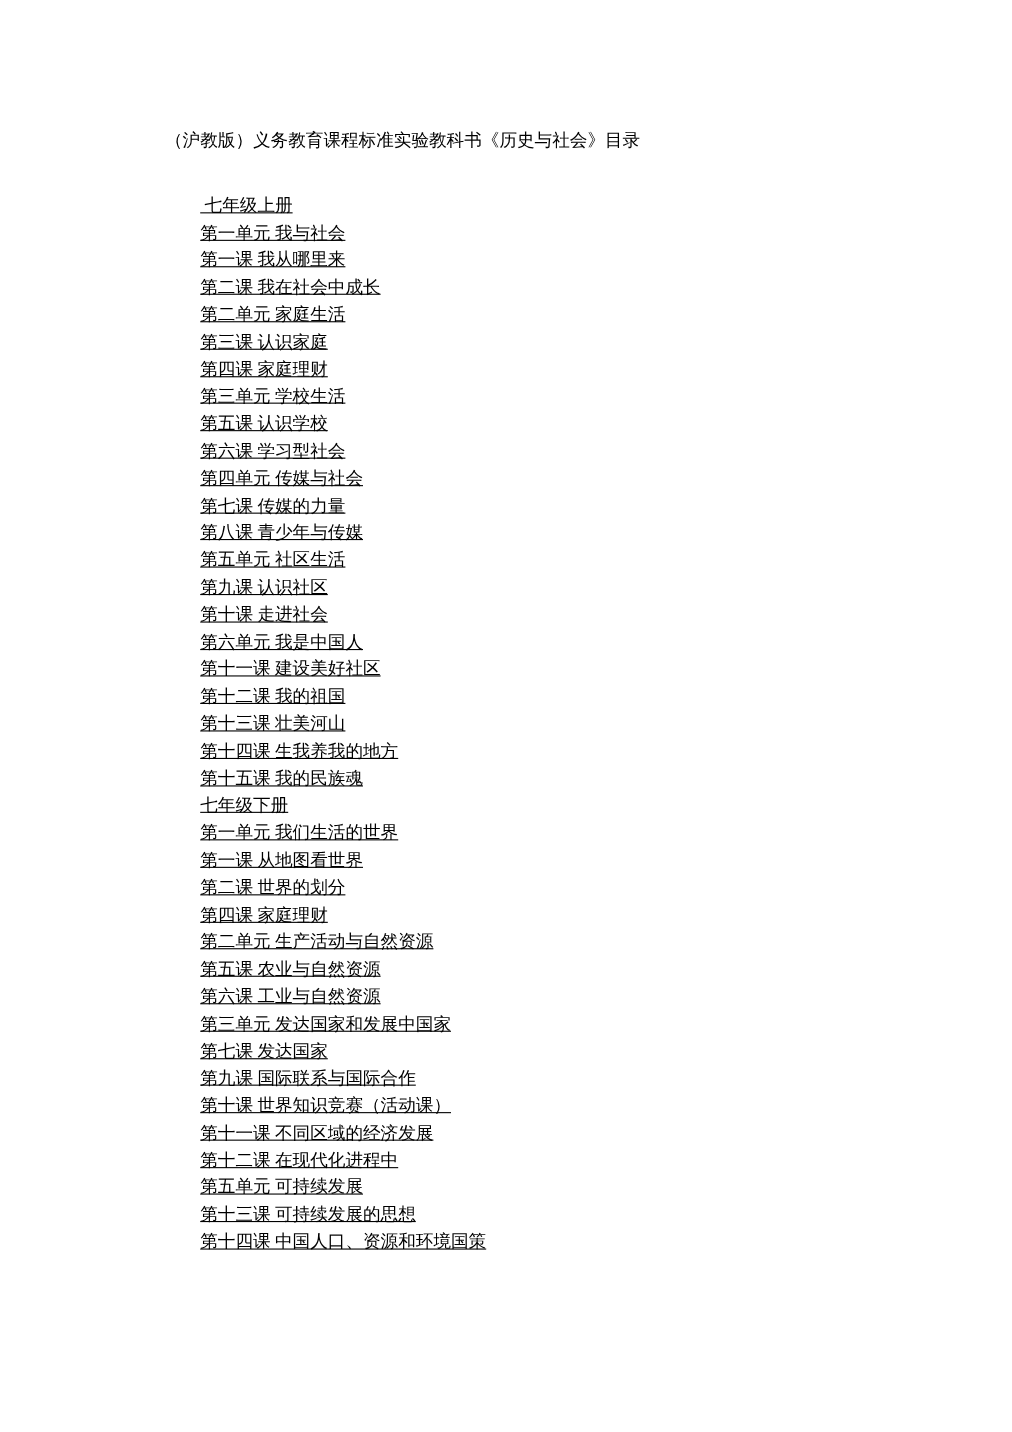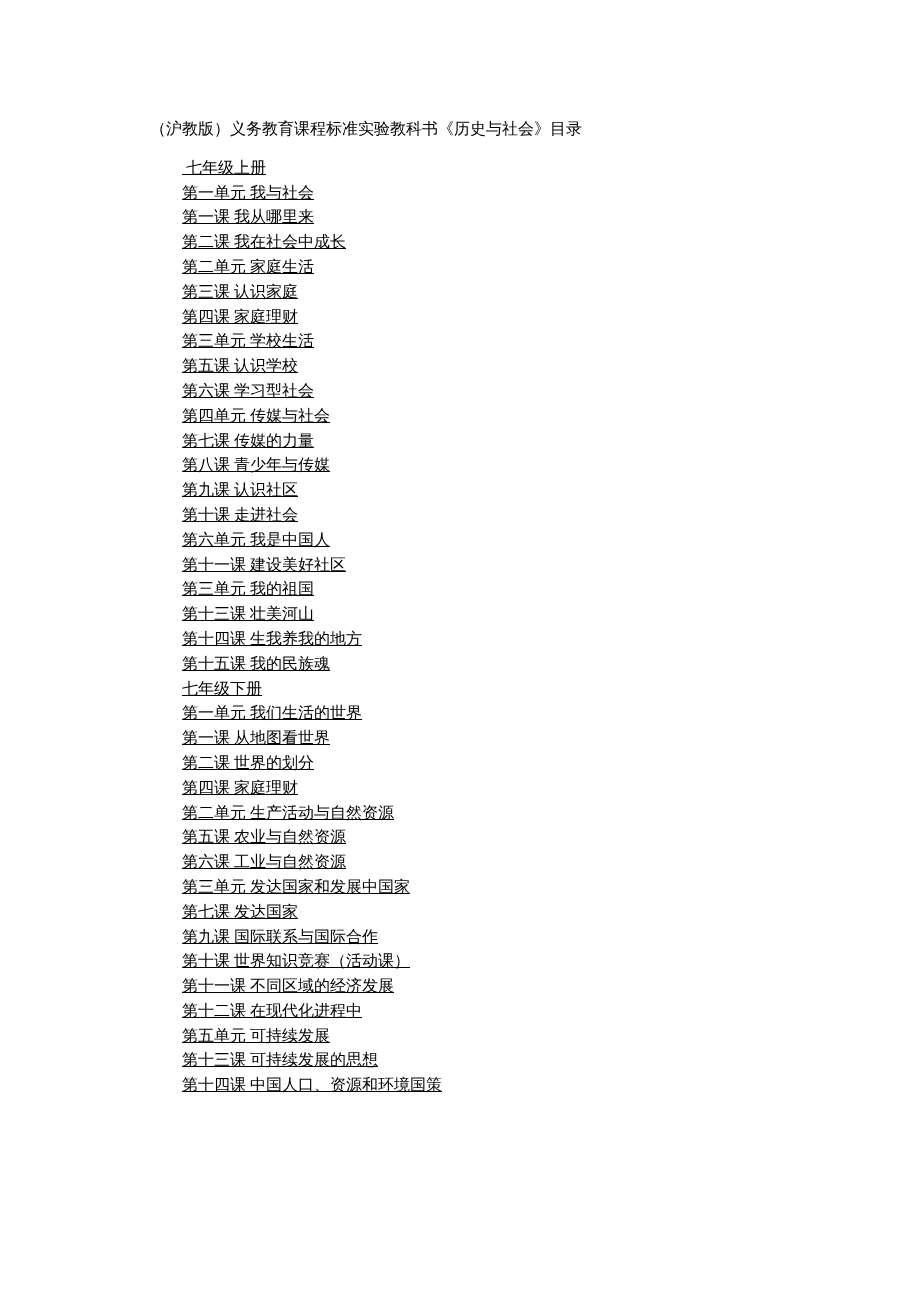--- a/index.html
+++ b/index.html
@@ -7,21 +7,21 @@
       background: #ffffff;
       margin: 0;
       padding: 0;
       width: 920px;
     }
     .page {
       padding: 115px 150px 80px 150px;
     }
     .title {
       font-size: 16px;
-      margin-bottom: 12px;
+      margin-bottom: 32px;
       line-height: 1.8;
     }
     .content {
       padding-left: 32px;
       text-decoration: underline;
     }
     .line {
       font-size: 16px;
       line-height: 1.55;
       white-space: pre;
@@ -39,25 +39,26 @@
       <div class="line">第二课 我在社会中成长</div>
       <div class="line">第二单元 家庭生活</div>
       <div class="line">第三课 认识家庭</div>
       <div class="line">第四课 家庭理财</div>
       <div class="line">第三单元 学校生活</div>
       <div class="line">第五课 认识学校</div>
       <div class="line">第六课 学习型社会</div>
       <div class="line">第四单元 传媒与社会</div>
       <div class="line">第七课 传媒的力量</div>
       <div class="line">第八课 青少年与传媒</div>
+      <div class="line">第五单元 社区生活</div>
       <div class="line">第九课 认识社区</div>
       <div class="line">第十课 走进社会</div>
       <div class="line">第六单元 我是中国人</div>
       <div class="line">第十一课 建设美好社区</div>
-      <div class="line">第三单元 我的祖国</div>
+      <div class="line">第十二课 我的祖国</div>
       <div class="line">第十三课 壮美河山</div>
       <div class="line">第十四课 生我养我的地方</div>
       <div class="line">第十五课 我的民族魂</div>
       <div class="line">七年级下册</div>
       <div class="line">第一单元 我们生活的世界</div>
       <div class="line">第一课 从地图看世界</div>
       <div class="line">第二课 世界的划分</div>
       <div class="line">第四课 家庭理财</div>
       <div class="line">第二单元 生产活动与自然资源</div>
       <div class="line">第五课 农业与自然资源</div>

